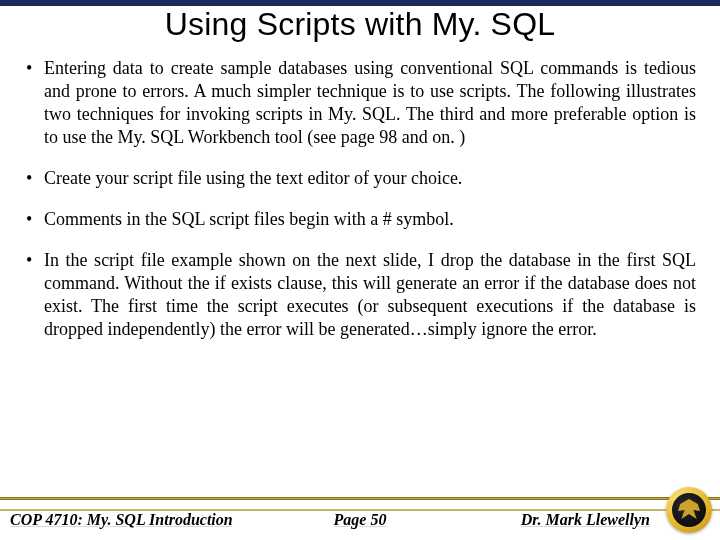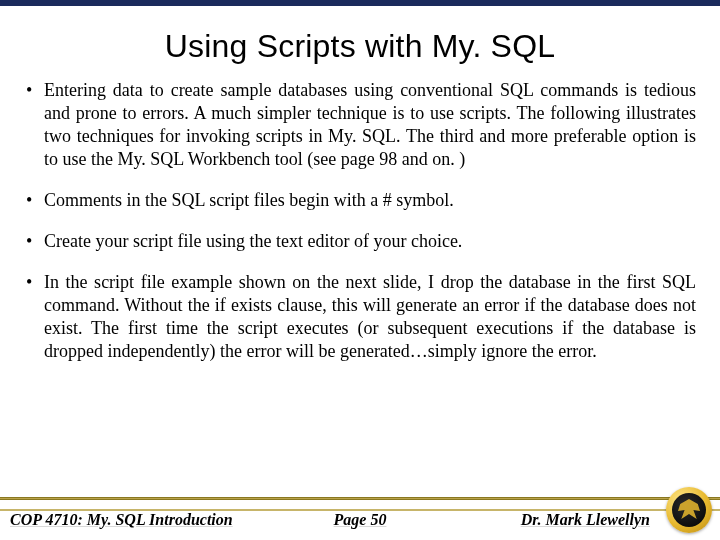--- a/index.html
+++ b/index.html
@@ -8,21 +8,21 @@
     font-family: "Times New Roman", Times, serif;
     background: #ffffff;
     position: relative;
   }
   .top-bar {
     width: 100%;
     height: 6px;
     background: #1a2a5c;
   }
   .slide {
-    padding: 22px 24px 0 24px;
+    padding: 0 24px 0 24px;
   }
   .title {
     text-align: center;
     font-size: 32px;
     font-family: Arial, Helvetica, sans-serif;
     font-weight: 400;
     color: #000;
     margin-bottom: 14px;
     letter-spacing: 0.2px;
   }
@@ -113,22 +113,22 @@
 </style>
 </head>
 <body>
 
 <div class="top-bar"></div>
 
 <div class="slide">
   <h1 class="title">Using Scripts with My. SQL</h1>
   <ul class="bullets">
     <li>Entering data to create sample databases using conventional SQL commands is tedious and prone to errors.  A much simpler technique is to use scripts.  The following illustrates two techniques for invoking scripts in My. SQL.  The third and more preferable option is to use the My. SQL Workbench tool (see page 98 and on. )</li>
+    <li>Create your script file using the text editor of your choice.</li>
     <li>Comments in the SQL script files begin with a  # symbol.</li>
-    <li>Create your script file using the text editor of your choice.</li>
     <li>In the script file example shown on the next slide, I drop the database in the first SQL command.  Without the if exists clause, this will generate an error if the database does not exist.  The first time the script executes (or subsequent executions if the database is dropped independently) the error will be generated…simply ignore the error.</li>
   </ul>
 </div>
 
 <div class="footer">
   <div class="footer-band"></div>
   <div class="footer-line2"></div>
   <div class="footer-text ft-left">COP 4710: My. SQL Introduction</div>
   <div class="footer-text ft-center">Page 50</div>
   <div class="footer-text ft-right">Dr. Mark Llewellyn</div>

